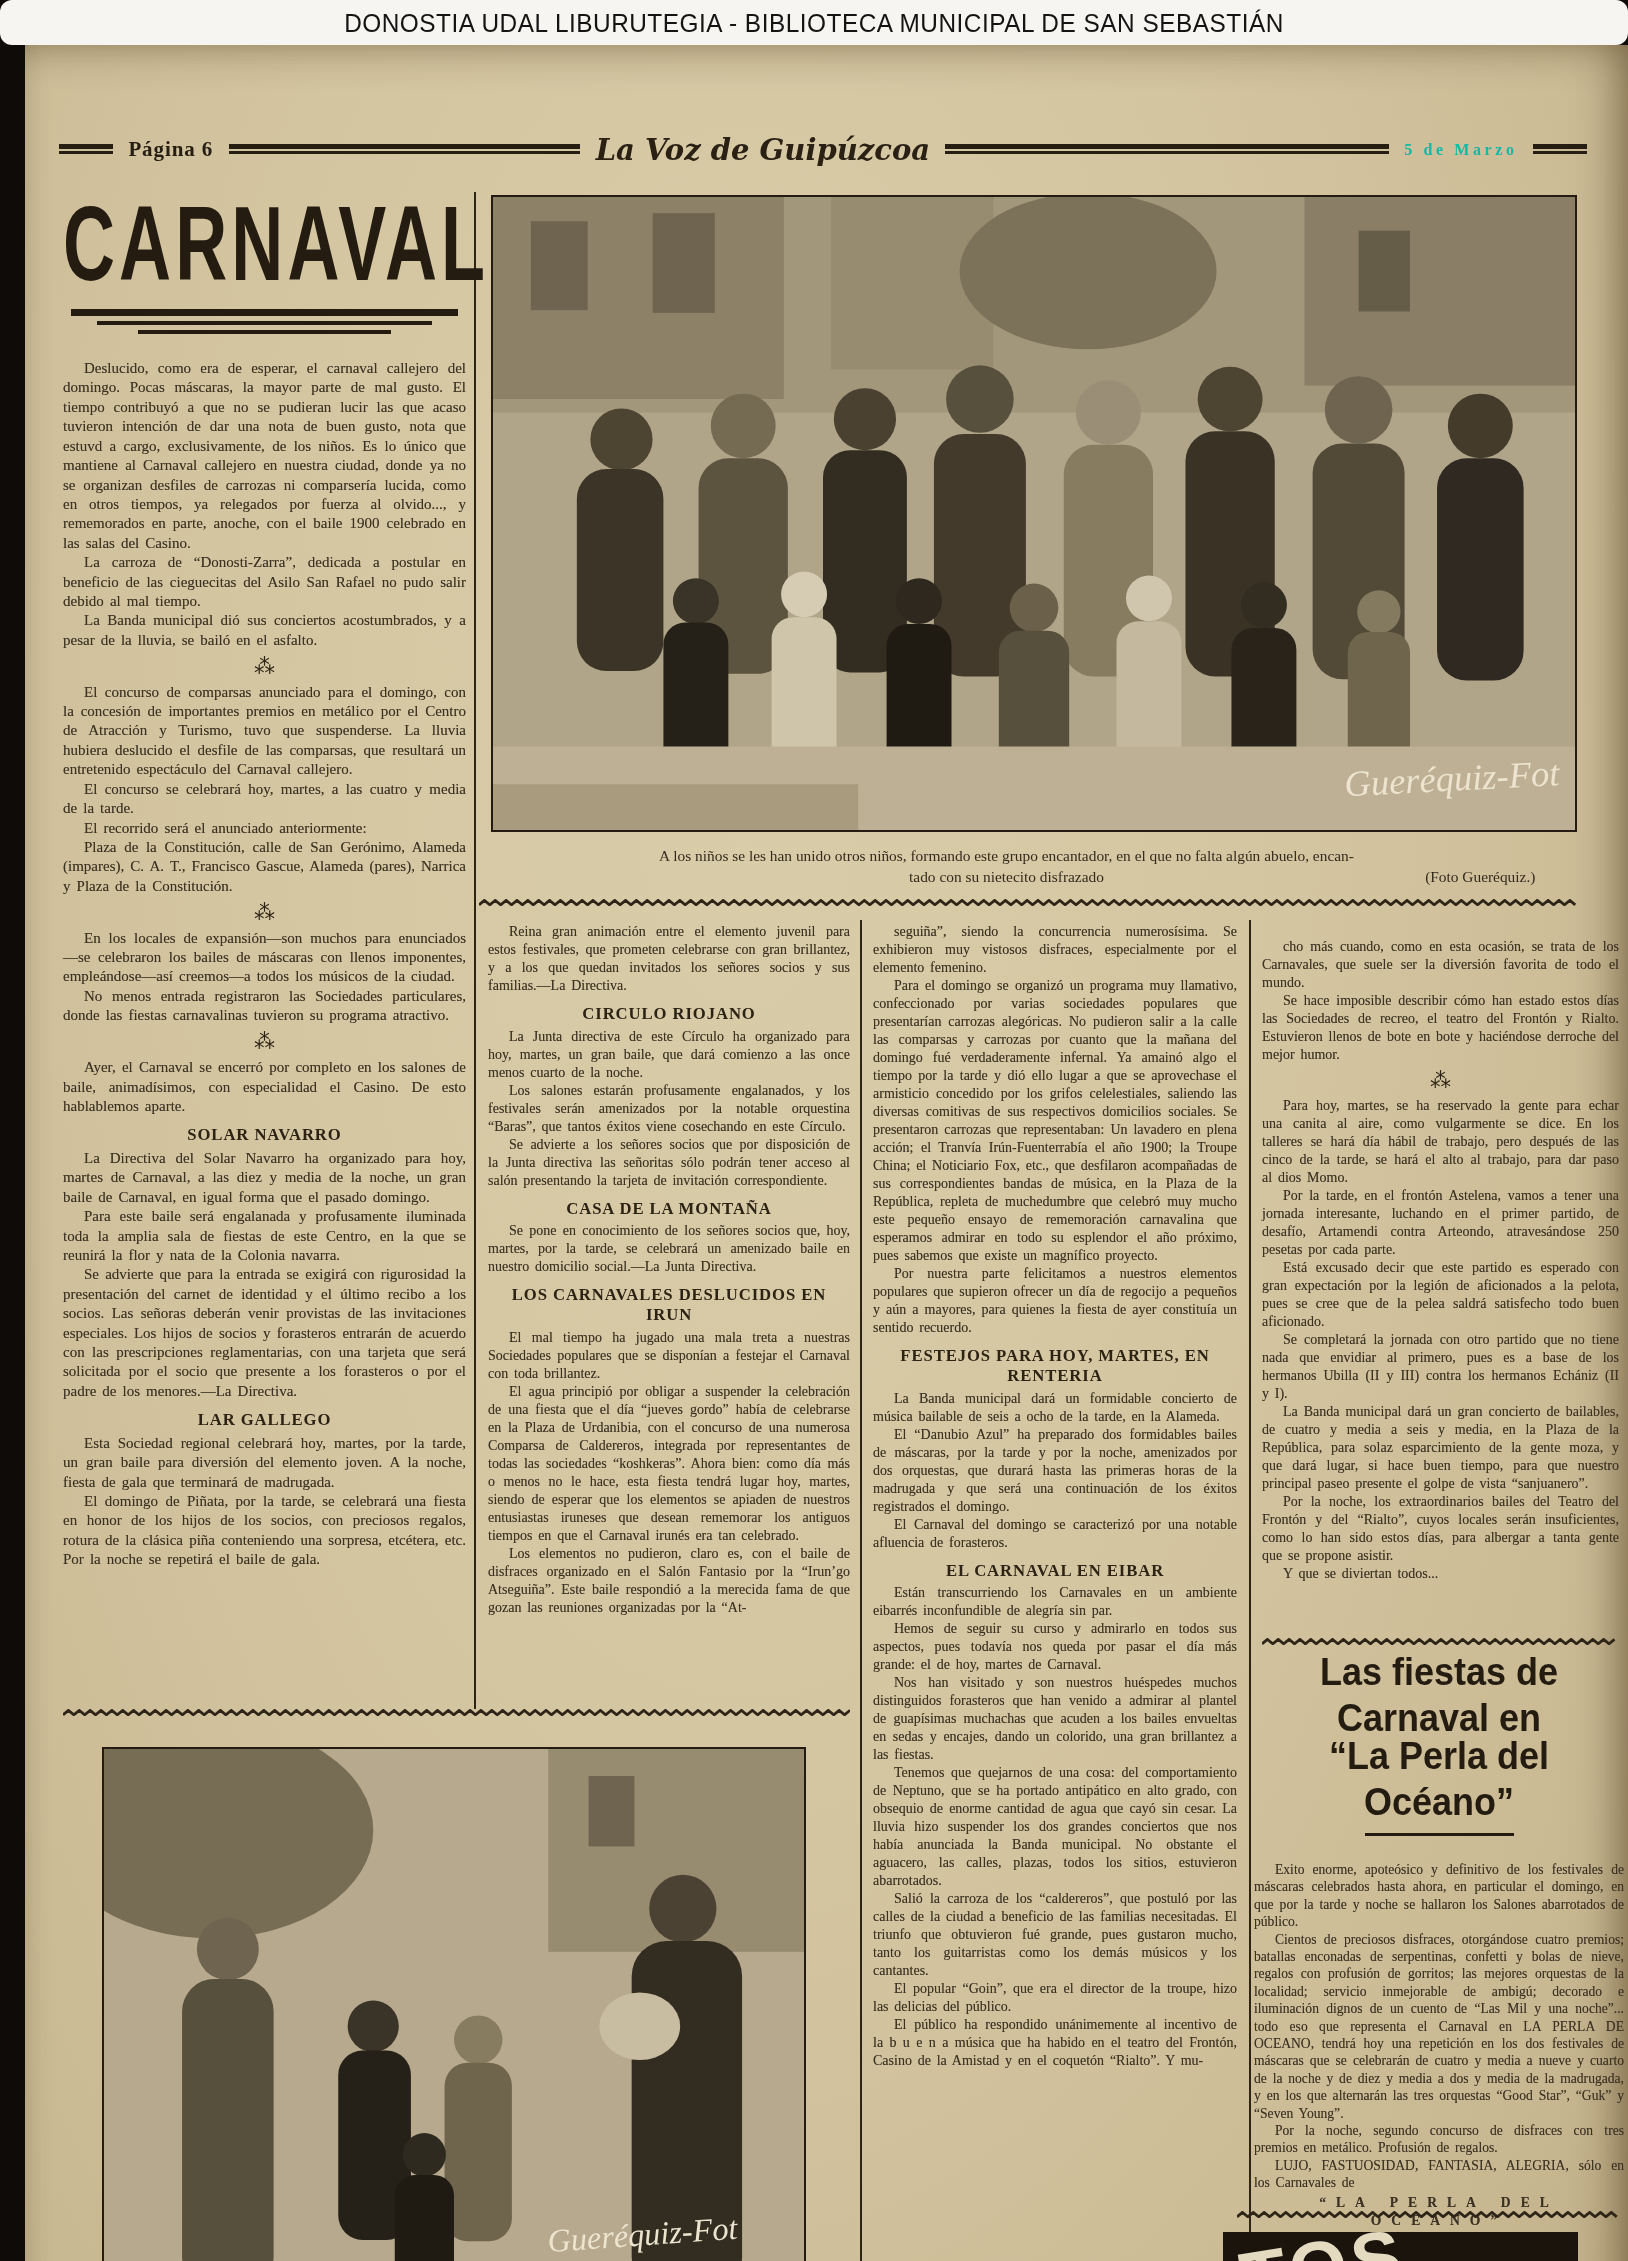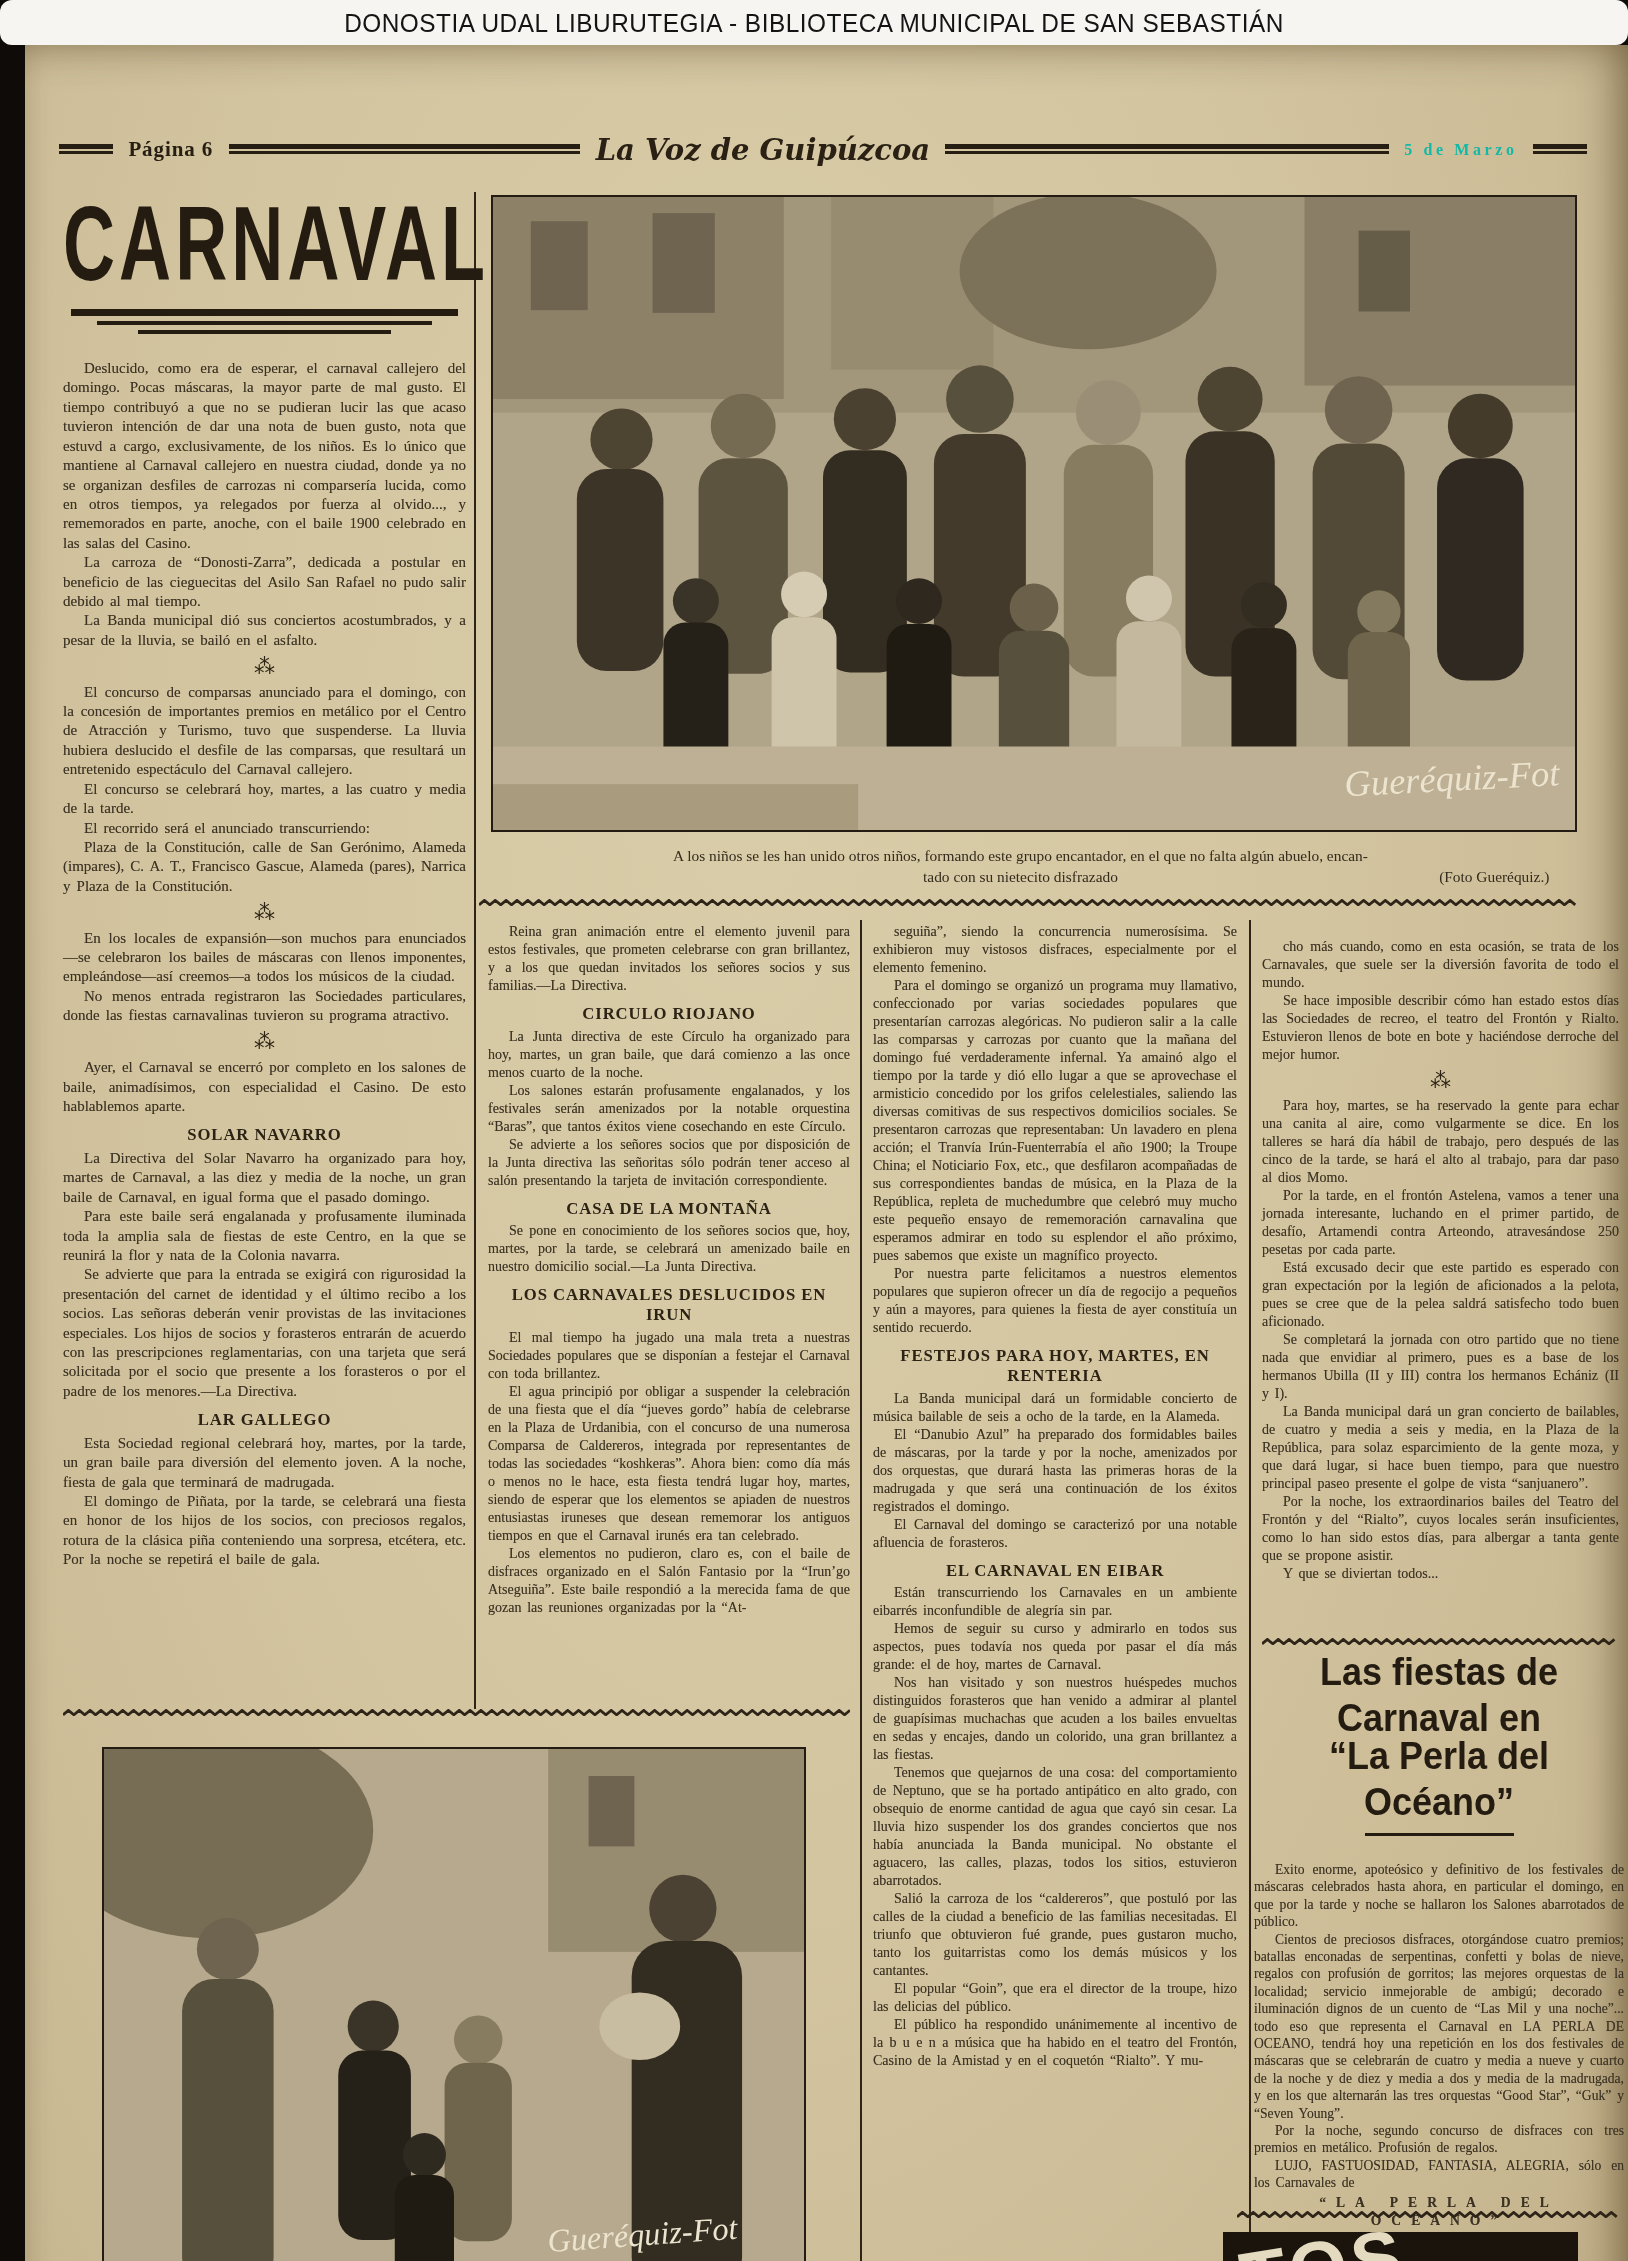--- a/index.html
+++ b/index.html
@@ -46,21 +46,21 @@
      color:#2c2315;white-space:pre-line;line-height:20px;}
   .asterism{text-align:center;font-size:21px;line-height:23.5px;margin:4.5px 0;color:#2c2315;
      font-family:"DejaVu Sans",sans-serif;text-indent:0;}
   .caps-line{text-indent:0;text-align:center;font-weight:bold;letter-spacing:10px;margin-top:2.7px;}
   
   .photo{position:absolute;border:2.7px solid #241c12;background:#b3a78c;overflow:hidden;}
   .photo svg{display:block;width:100%;height:100%;}
   .photo1{left:491px;top:195px;width:1082px;height:633px;}
   .photo2{left:102px;top:1747px;width:700px;height:595px;}
   .caption{position:absolute;font-size:15.4px;line-height:21px;color:#342b1d;text-align:center;}
-  .cap1{left:478px;top:845px;width:1085px;}
+  .cap1{left:464px;top:845px;width:1085px;}
   .cap1 .line2{position:relative;}
   .cap1 .credit{position:absolute;right:13.6px;top:0;}
   
   .zigzag{position:absolute;height:7.2px;}
   .vrule{position:absolute;width:1.8px;background:#2d2417;}
   .vr1{left:474px;top:192px;height:1517px;}
   .vr2{left:860px;top:920px;height:1391px;}
   .vr3{left:1249px;top:920px;height:1350px;}
   
   .perla{position:absolute;left:1254px;top:1653px;width:370px;}
@@ -107,21 +107,21 @@
         <i></i>
         <i></i>
       </div>
     <div class="body-blocks">
         <p class="par">Deslucido, como era de esperar, el carnaval callejero del domingo. Pocas máscaras, la mayor parte de mal gusto. El tiempo contribuyó a que no se pudieran lucir las que acaso tuvieron intención de dar una nota de buen gusto, nota que estuvd a cargo, exclusivamente, de los niños. Es lo único que mantiene al Carnaval callejero en nuestra ciudad, donde ya no se organizan desfiles de carrozas ni comparsería lucida, como en otros tiempos, ya relegados por fuerza al olvido..., y rememorados en parte, anoche, con el baile 1900 celebrado en las salas del Casino.</p>
         <p class="par">La carroza de “Donosti-Zarra”, dedicada a postular en beneficio de las cieguecitas del Asilo San Rafael no pudo salir debido al mal tiempo.</p>
         <p class="par">La Banda municipal dió sus conciertos acostumbrados, y a pesar de la lluvia, se bailó en el asfalto.</p>
         <div class="asterism">⁂</div>
         <p class="par">El concurso de comparsas anunciado para el domingo, con la concesión de importantes premios en metálico por el Centro de Atracción y Turismo, tuvo que suspenderse. La lluvia hubiera deslucido el desfile de las comparsas, que resultará un entretenido espectáculo del Carnaval callejero.</p>
         <p class="par">El concurso se celebrará hoy, martes, a las cuatro y media de la tarde.</p>
-        <p class="par">El recorrido será el anunciado transcurriendo:</p>
+        <p class="par">El recorrido será el anunciado anteriormente:</p>
         <p class="par">Plaza de la Constitución, calle de San Gerónimo, Alameda (impares), C. A. T., Francisco Gascue, Alameda (pares), Narrica y Plaza de la Constitución.</p>
         <div class="asterism">⁂</div>
         <p class="par">En los locales de expansión—son muchos para enunciados—se celebraron los bailes de máscaras con llenos imponentes, empleándose—así creemos—a todos los músicos de la ciudad.</p>
         <p class="par">No menos entrada registraron las Sociedades particulares, donde las fiestas carnavalinas tuvieron su programa atractivo.</p>
         <div class="asterism">⁂</div>
         <p class="par">Ayer, el Carnaval se encerró por completo en los salones de baile, animadísimos, con especialidad el Casino. De esto hablablemos aparte.</p>
         <h3 class="subhead">SOLAR NAVARRO</h3>
         <p class="par">La Directiva del Solar Navarro ha organizado para hoy, martes de Carnaval, a las diez y media de la noche, un gran baile de Carnaval, en igual forma que el pasado domingo.</p>
         <p class="par">Para este baile será engalanada y profusamente iluminada toda la amplia sala de fiestas de este Centro, en la que se reunirá la flor y nata de la Colonia navarra.</p>
         <p class="par">Se advierte que para la entrada se exigirá con rigurosidad la presentación del carnet de identidad y el último recibo a los socios. Las señoras deberán venir provistas de las invitaciones especiales. Los hijos de socios y forasteros entrarán de acuerdo con las prescripciones reglamentarias, con una tarjeta que será solicitada por el socio que presente a los forasteros o por el padre de los menores.—La Directiva.</p>

